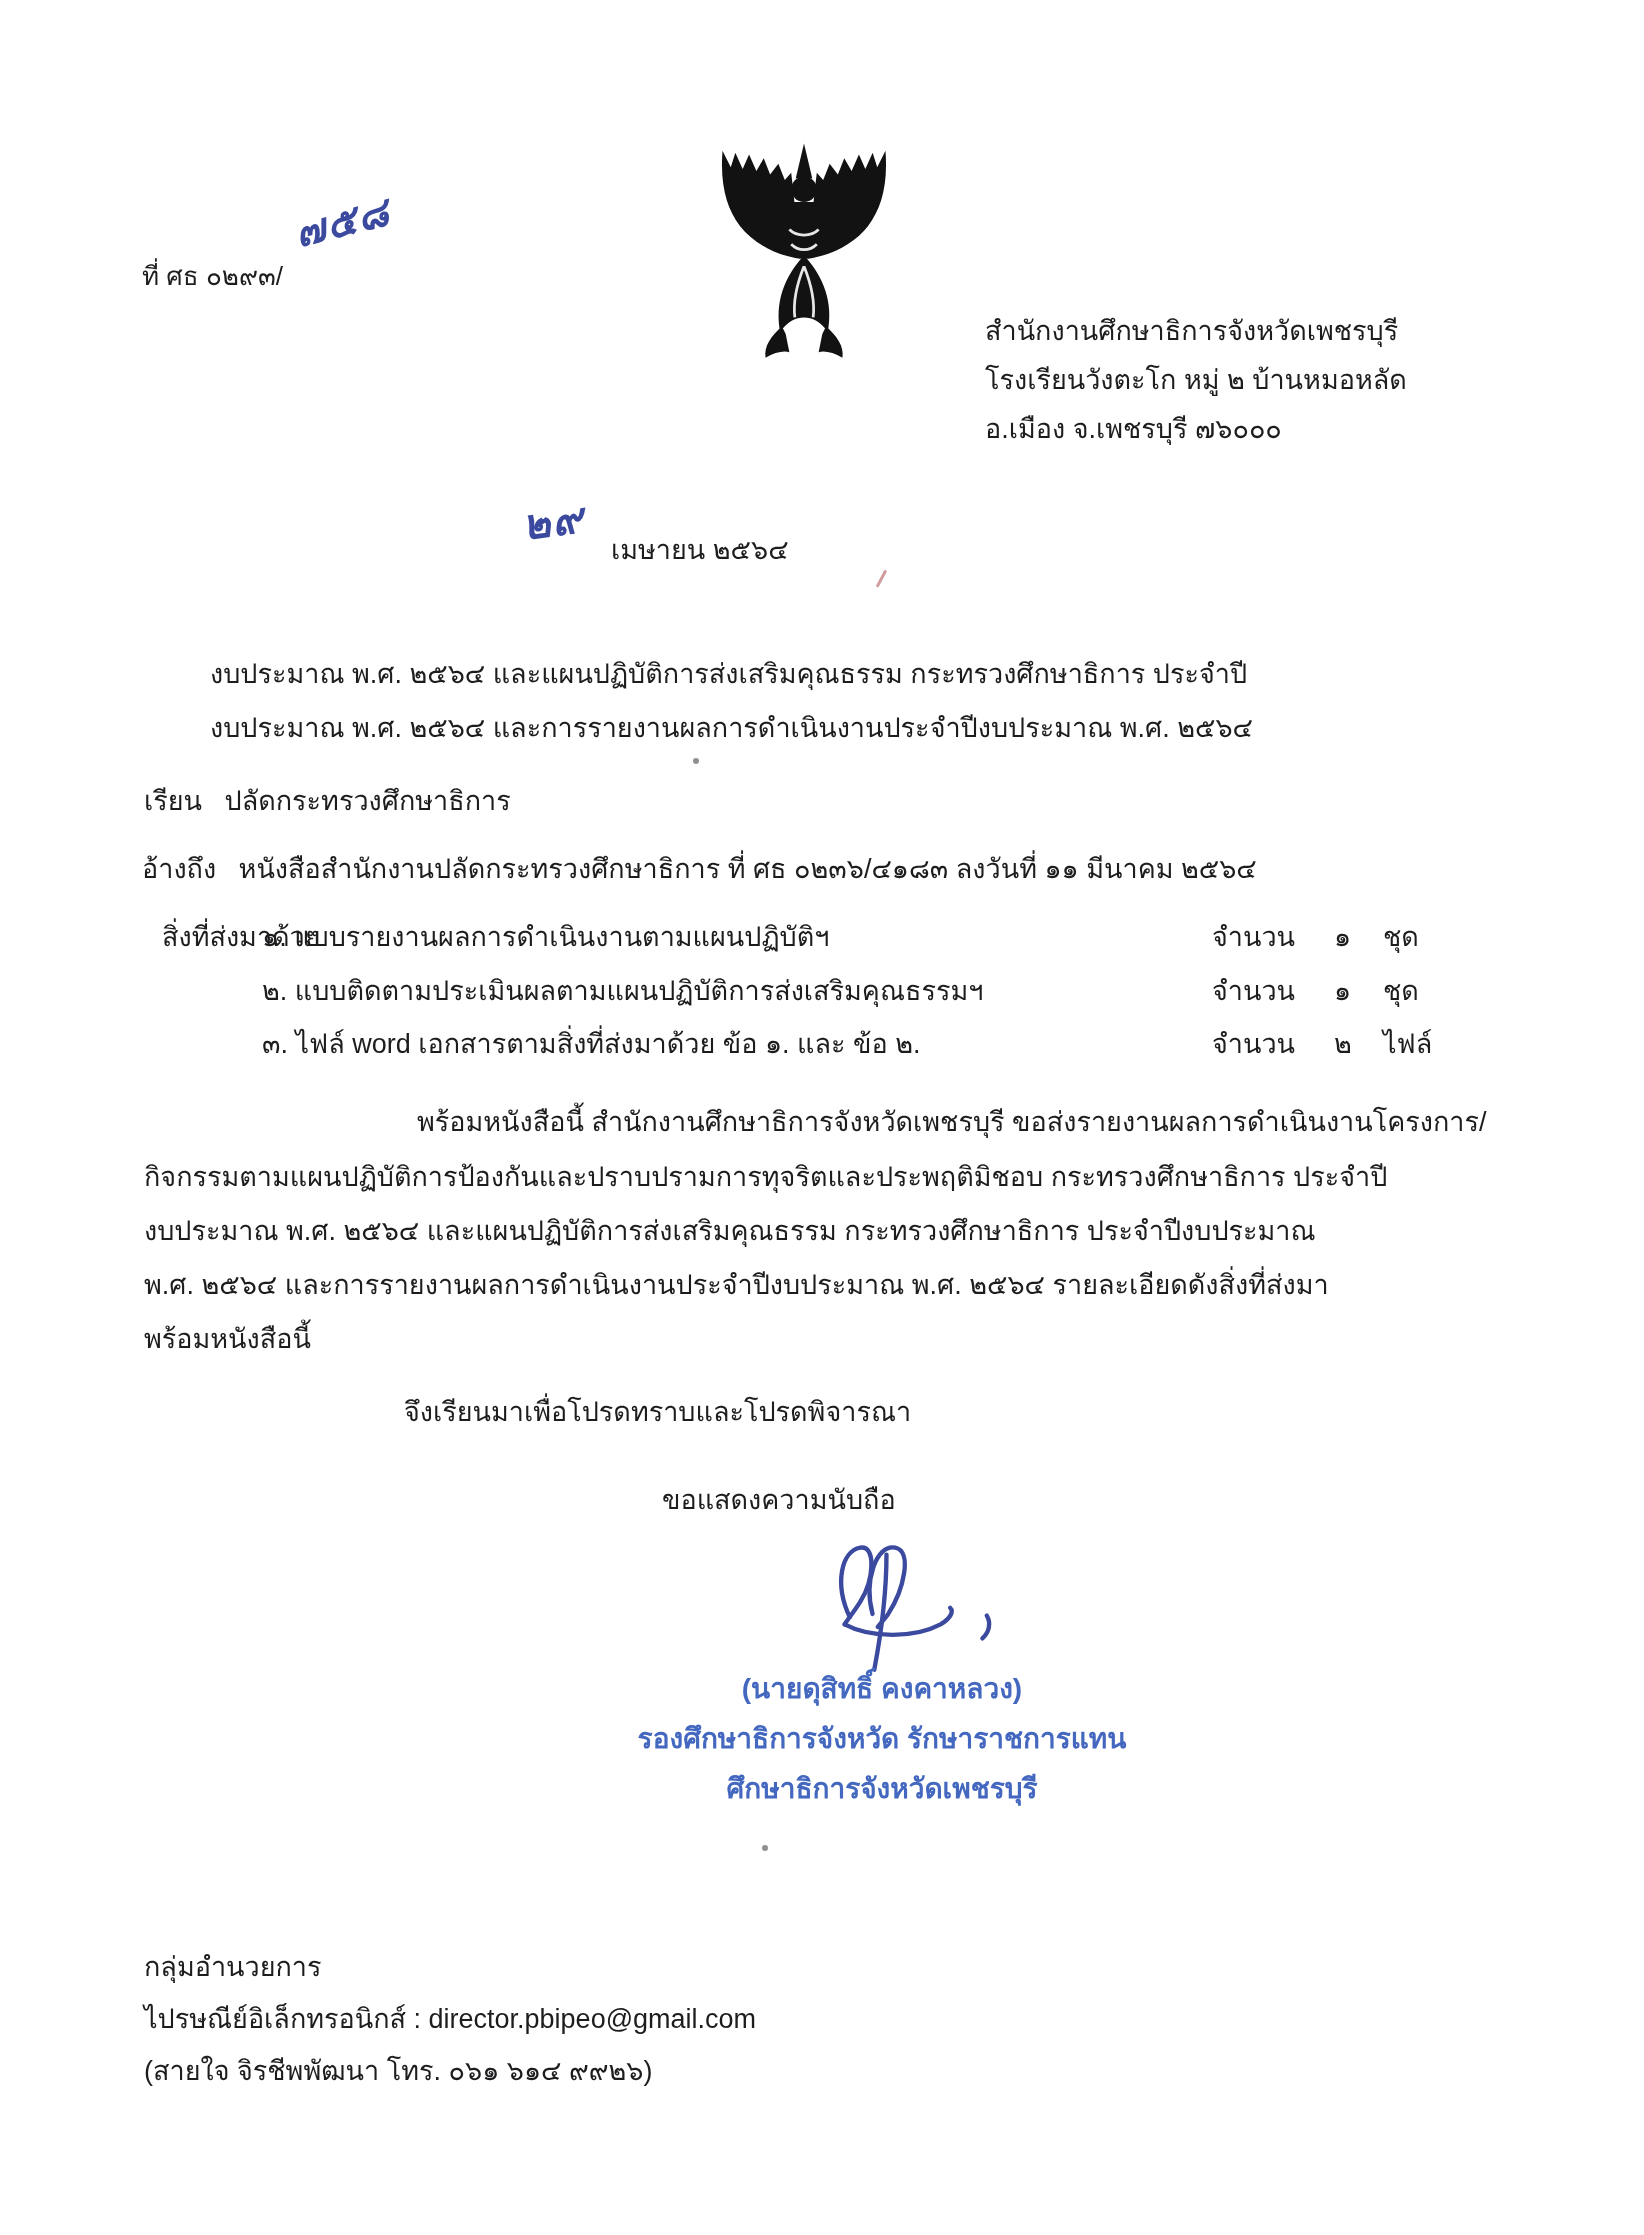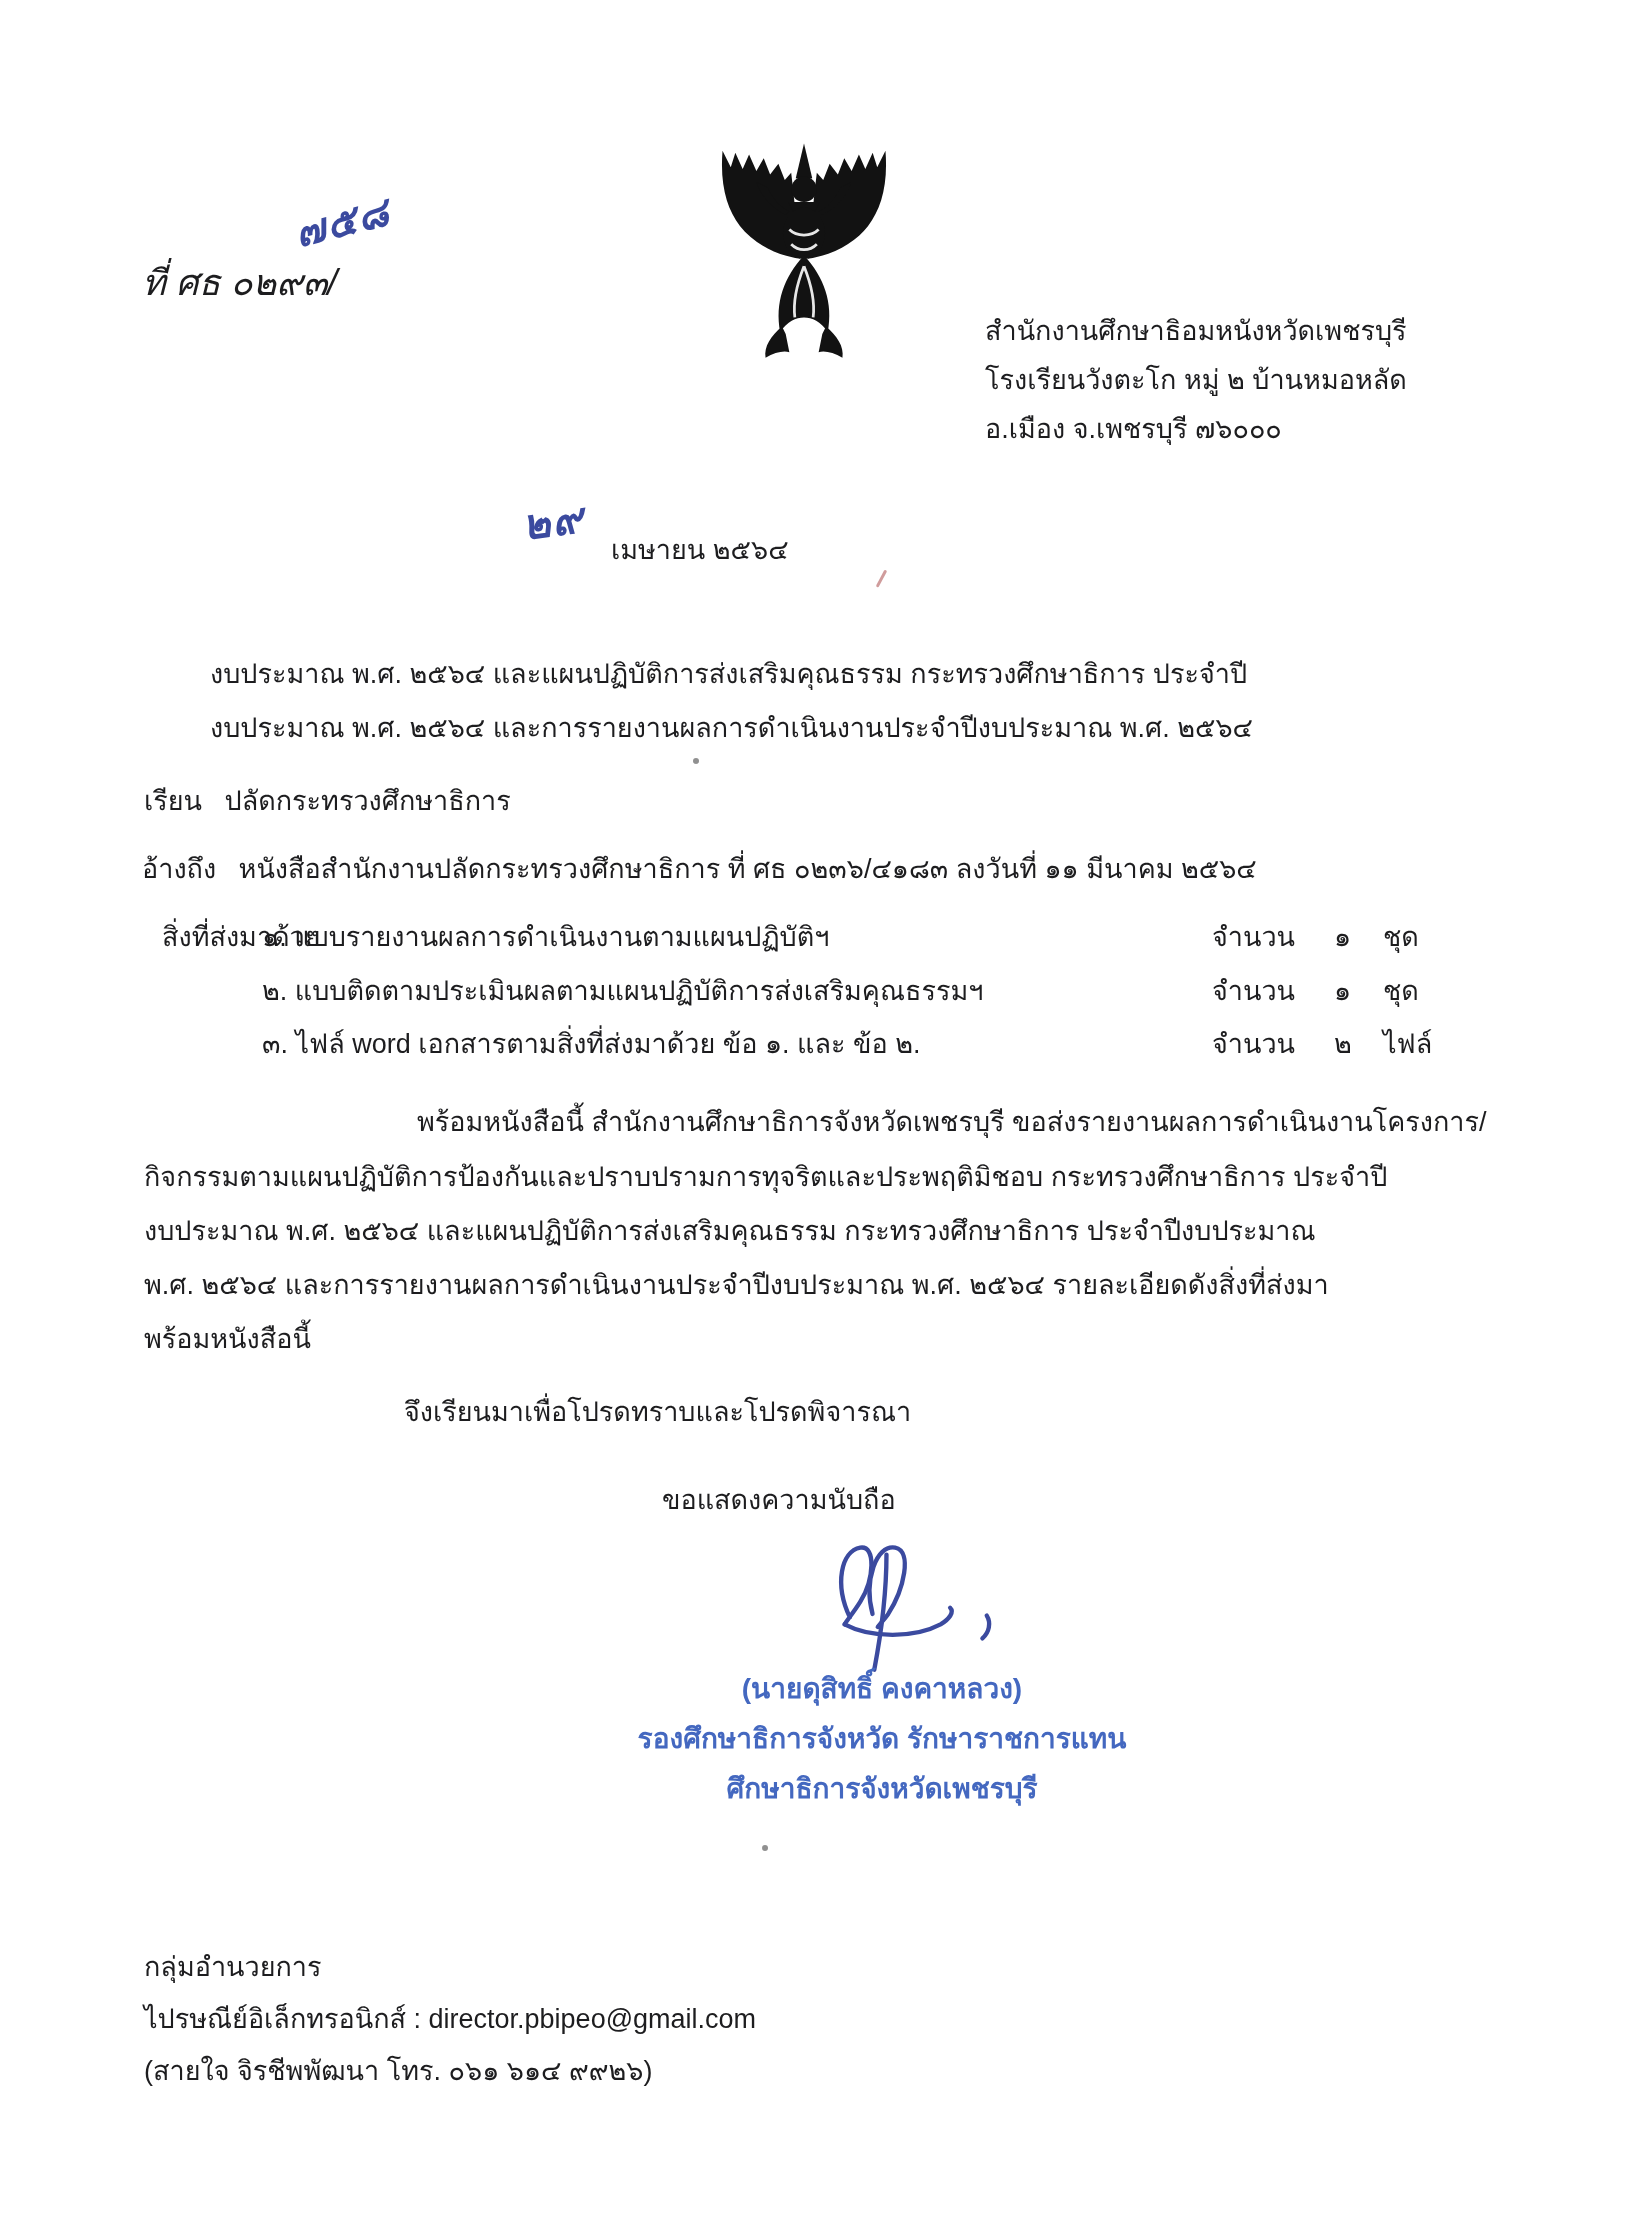--- a/index.html
+++ b/index.html
@@ -6,21 +6,21 @@
   .page{
     position:relative;
     width:1645px;height:2236px;
     margin:0 auto;
     background:#ffffff;
     font-family:"Liberation Sans","DejaVu Sans",sans-serif;
     color:#1d1d1f;
     overflow:hidden;
   }
   .abs{position:absolute;white-space:nowrap;line-height:1.15;}
-  .t30{font-size:36px;font-style:italic;}
+  .t30{font-size:26px;}
   .t31{font-size:27px;}
   .hand{
     font-style:italic;
     font-weight:bold;
     color:#3b4a9f;
     transform:rotate(-14deg);
     transform-origin:left bottom;
     letter-spacing:1.7px;
   }
   .stamp{color:#4468c0;}
@@ -77,21 +77,21 @@
       </g>
     </svg>
   </div>
 
   <div class="abs t30" style="left:142px;top:262px;">
     <span>ที่ ศธ ๐๒๙๓/</span>
   </div>
   <div class="abs hand" style="left:301px;top:210px;font-size:40px;">๗๕๘</div>
 
   <div class="abs t31" style="left:985px;top:307px;line-height:49px;">
-    <div>สำนักงานศึกษาธิอมหนังหวัดเพชรบุรี</div>
+    <div>สำนักงานศึกษาธิการจังหวัดเพชรบุรี</div>
     <div>โรงเรียนวังตะโก หมู่ ๒ บ้านหมอหลัด</div>
     <div>อ.เมือง  จ.เพชรบุรี ๗๖๐๐๐</div>
   </div>
 
   <div class="abs hand" style="left:526px;top:502px;font-size:42px;transform:rotate(-8deg);">๒๙</div>
   <div class="abs t31" style="left:611px;top:535px;">เมษายน  ๒๕๖๔</div>
   <div class="pen-tick" style="left:880px;top:569px;"></div>
 
   <div class="abs t31" style="left:210px;top:659px;">งบประมาณ พ.ศ. ๒๕๖๔ และแผนปฏิบัติการส่งเสริมคุณธรรม กระทรวงศึกษาธิการ ประจำปี</div>
   <div class="abs t31" style="left:210px;top:713px;">งบประมาณ พ.ศ. ๒๕๖๔ และการรายงานผลการดำเนินงานประจำปีงบประมาณ พ.ศ. ๒๕๖๔</div>

